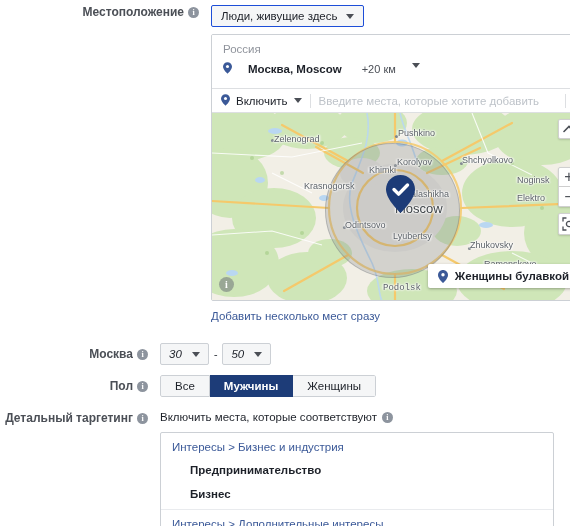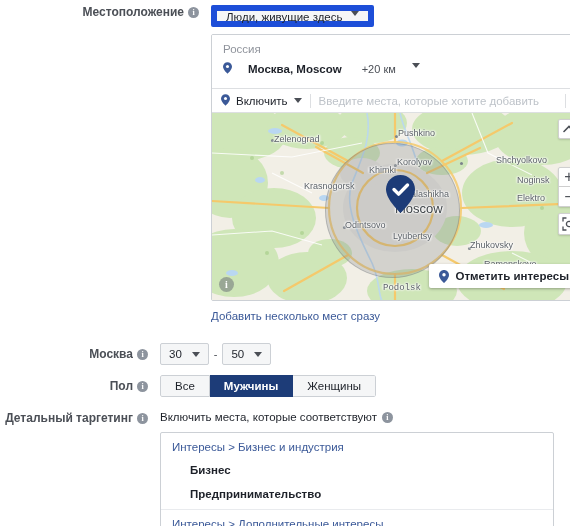--- a/index.html
+++ b/index.html
@@ -25,23 +25,23 @@
   .info-i {
     display: inline-block; width: 11px; height: 11px; border-radius: 50%;
     background: #8d949e; color: #fff; font-size: 8px; font-weight: bold;
     line-height: 11px; text-align: center; font-style: normal;
     font-family: "Liberation Serif", serif; flex: none;
   }
   .field { margin-left: 12px; }
 
   
   .sel-box {
-    display: inline-flex; gap: 8px;
+    display: inline-flex; align-items: center; gap: 8px;
     height: 22px; padding: 0 9px;
-    background: #f5f6f7; border: 6px solid #1d4ed8; border-radius: 2px;
+    background: #f5f6f7; border: 1px solid #1d4ed8; border-radius: 2px;
     font-size: 11.5px; color: #1d2129; white-space: nowrap;
   }
   .caret {
     width: 0; height: 0; border-left: 4.5px solid transparent;
     border-right: 4.5px solid transparent; border-top: 5px solid #4b4f56;
     flex: none;
   }
 
   
   .loc-panel {
@@ -317,21 +317,21 @@
           <div class="map-dot" style="left:59px; top:26px;"></div>
           <div class="map-dot" style="left:183px; top:22px;"></div>
           <div class="map-dot" style="left:182px; top:51px;"></div>
           <div class="map-dot" style="left:248px; top:49px;"></div>
           <div class="map-dot" style="left:131px; top:113px;"></div>
           <div class="map-dot" style="left:256px; top:134px;"></div>
 
           <div class="map-label" style="left:62px;  top:21px;">Zelenograd</div>
           <div class="map-label" style="left:186px; top:15px;">Pushkino</div>
           <div class="map-label" style="left:185px; top:44px;">Korolyov</div>
-          <div class="map-label" style="left:250px; top:42px;margin-left:34px;">Shchyolkovo</div>
+          <div class="map-label" style="left:250px; top:42px;">Shchyolkovo</div>
           <div class="map-label" style="left:157px; top:52px;">Khimki</div>
           <div class="map-label" style="left:92px;  top:68px;">Krasnogorsk</div>
           <div class="map-label" style="left:193px; top:76px;">Balashikha</div>
           <div class="map-label" style="left:305px; top:62px;">Noginsk</div>
           <div class="map-label" style="left:305px; top:80px;">Elektro</div>
           <div class="map-label big" style="left:183px; top:88px;">Moscow</div>
           <div class="map-label" style="left:133px; top:107px;">Odintsovo</div>
           <div class="map-label" style="left:181px; top:118px;">Lyubertsy</div>
           <div class="map-label" style="left:258px; top:127px;">Zhukovsky</div>
           <div class="map-label" style="left:272px; top:146px;">Ramenskoye</div>
@@ -358,37 +358,37 @@
               <path d="M1 4 V1 H4 M10 1 H13 V4 M13 10 V13 H10 M4 13 H1 V10" stroke="#4b4f56" stroke-width="1.3" fill="none" stroke-linecap="round"></path>
               <circle cx="7" cy="7" r="2.6" stroke="#4b4f56" stroke-width="1.3" fill="none"></circle>
             </svg>
           </div>
 
           <div class="pin-btn">
             <svg width="10" height="13" viewBox="0 0 10 13">
               <path d="M5 0C2.24 0 0 2.2 0 4.9 0 8.6 5 13 5 13s5-4.4 5-8.1C10 2.2 7.76 0 5 0z" fill="#3b5998"></path>
               <circle cx="5" cy="4.8" r="1.7" fill="#ffffff"></circle>
             </svg>
-            <span>Отметить интересы</span>
+            <span>Женщины булавкой</span>
           </div>
 
           <div class="map-info">i</div>
         </div>
       </div>
 
       <div class="add-link" style="margin-top:9px;">Добавить несколько мест сразу</div>
     </div>
   </div>
 
   <div class="row" style="left:0; top:343px;">
     <div class="lbl" style="height:22px;">
       <span>Москва</span>
       <i class="info-i">i</i>
     </div>
-    <div class="field" style="display:flex; align-items:center;">
+    <div class="field" style="display:flex; align-items:center;font-style:italic;">
       <div class="age-box">
         <span>30</span>
         <span class="caret"></span>
       </div>
       <span class="dash">-</span>
       <div class="age-box">
         <span>50</span>
         <span class="caret"></span>
       </div>
     </div>
@@ -413,21 +413,21 @@
       <span>Детальный таргетинг</span>
       <i class="info-i">i</i>
     </div>
     <div class="field">
       <div class="dt-head">
         <span>Включить места, которые соответствуют</span>
         <i class="info-i">i</i>
       </div>
       <div class="dt-box" style="margin-top:9px;">
         <div class="dt-group">Интересы &gt; Бизнес и индустрия</div>
+        <div class="dt-item">Предпринимательство</div>
         <div class="dt-item">Бизнес</div>
-        <div class="dt-item">Предпринимательство</div>
         <div class="dt-div"></div>
         <div class="dt-group">Интересы &gt; Дополнительные интересы</div>
       </div>
     </div>
   </div>
 
 </div>
 
 </body></html>

